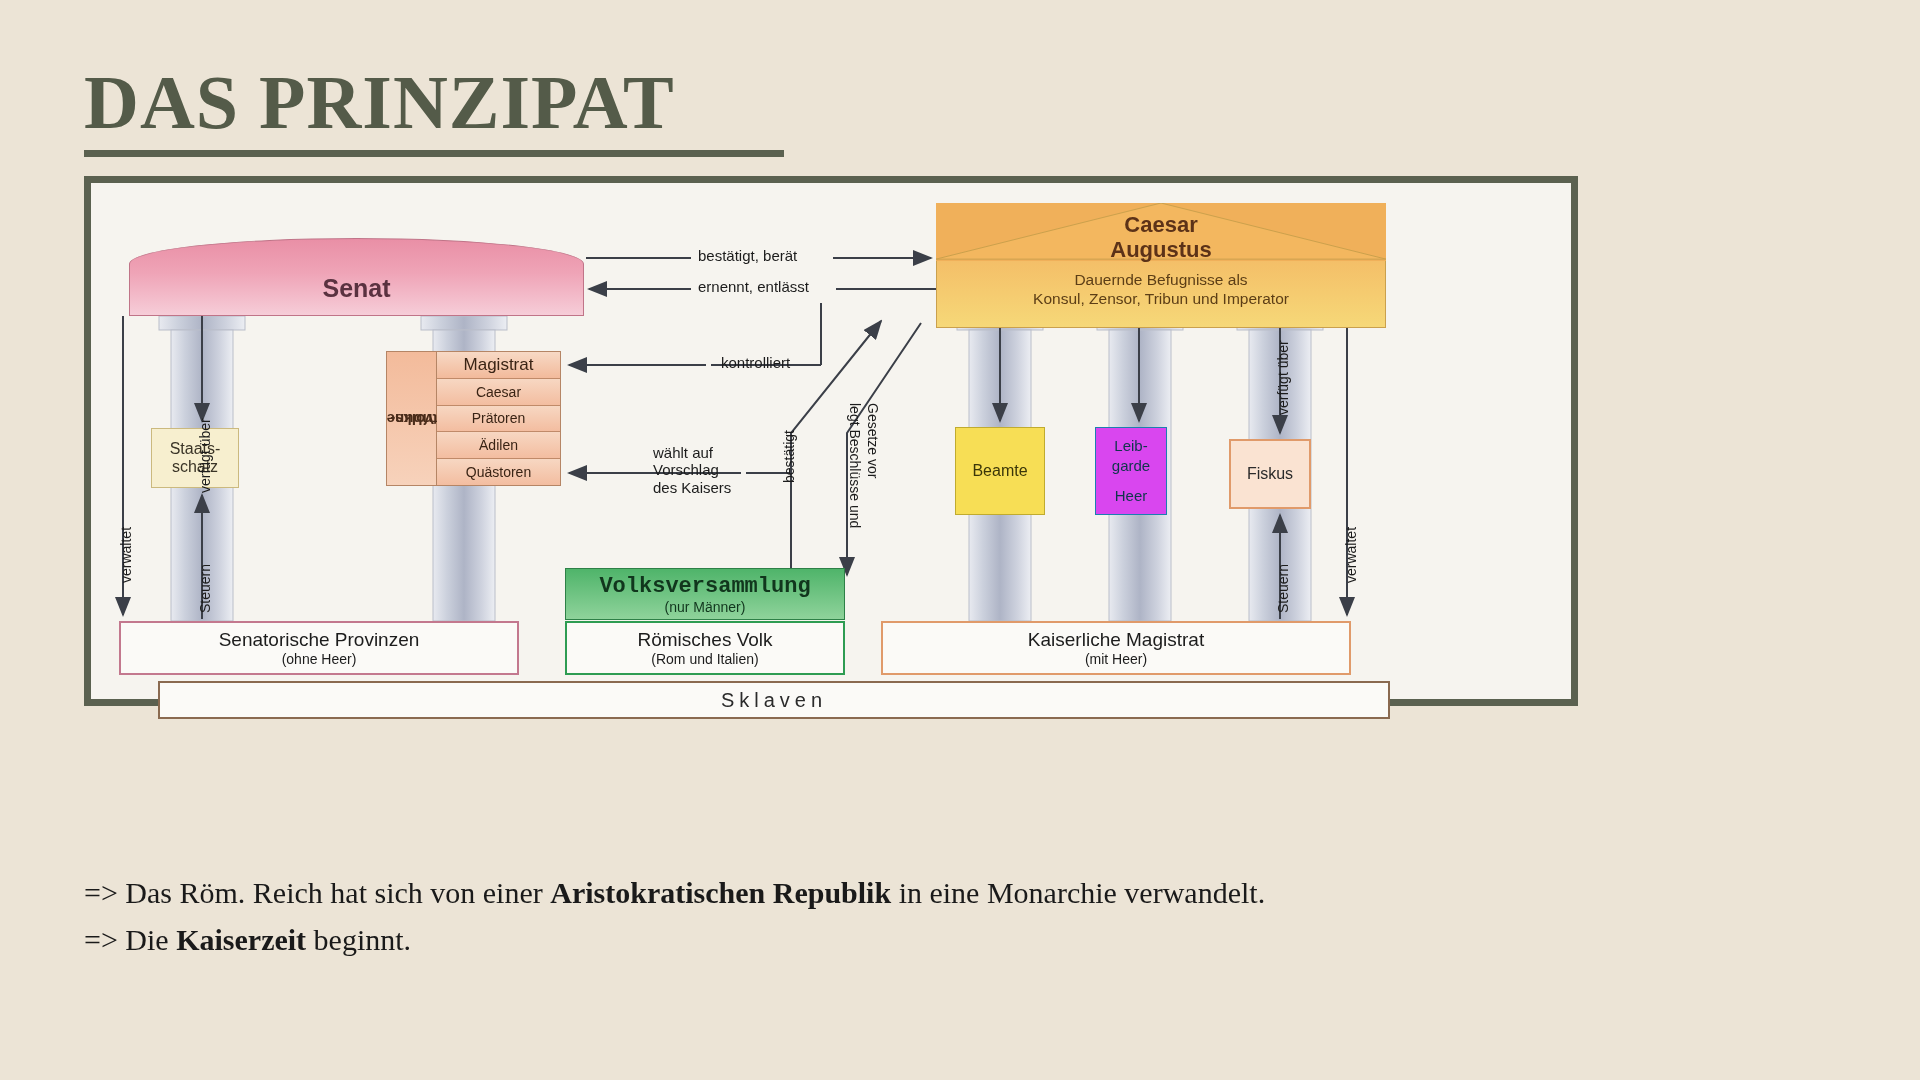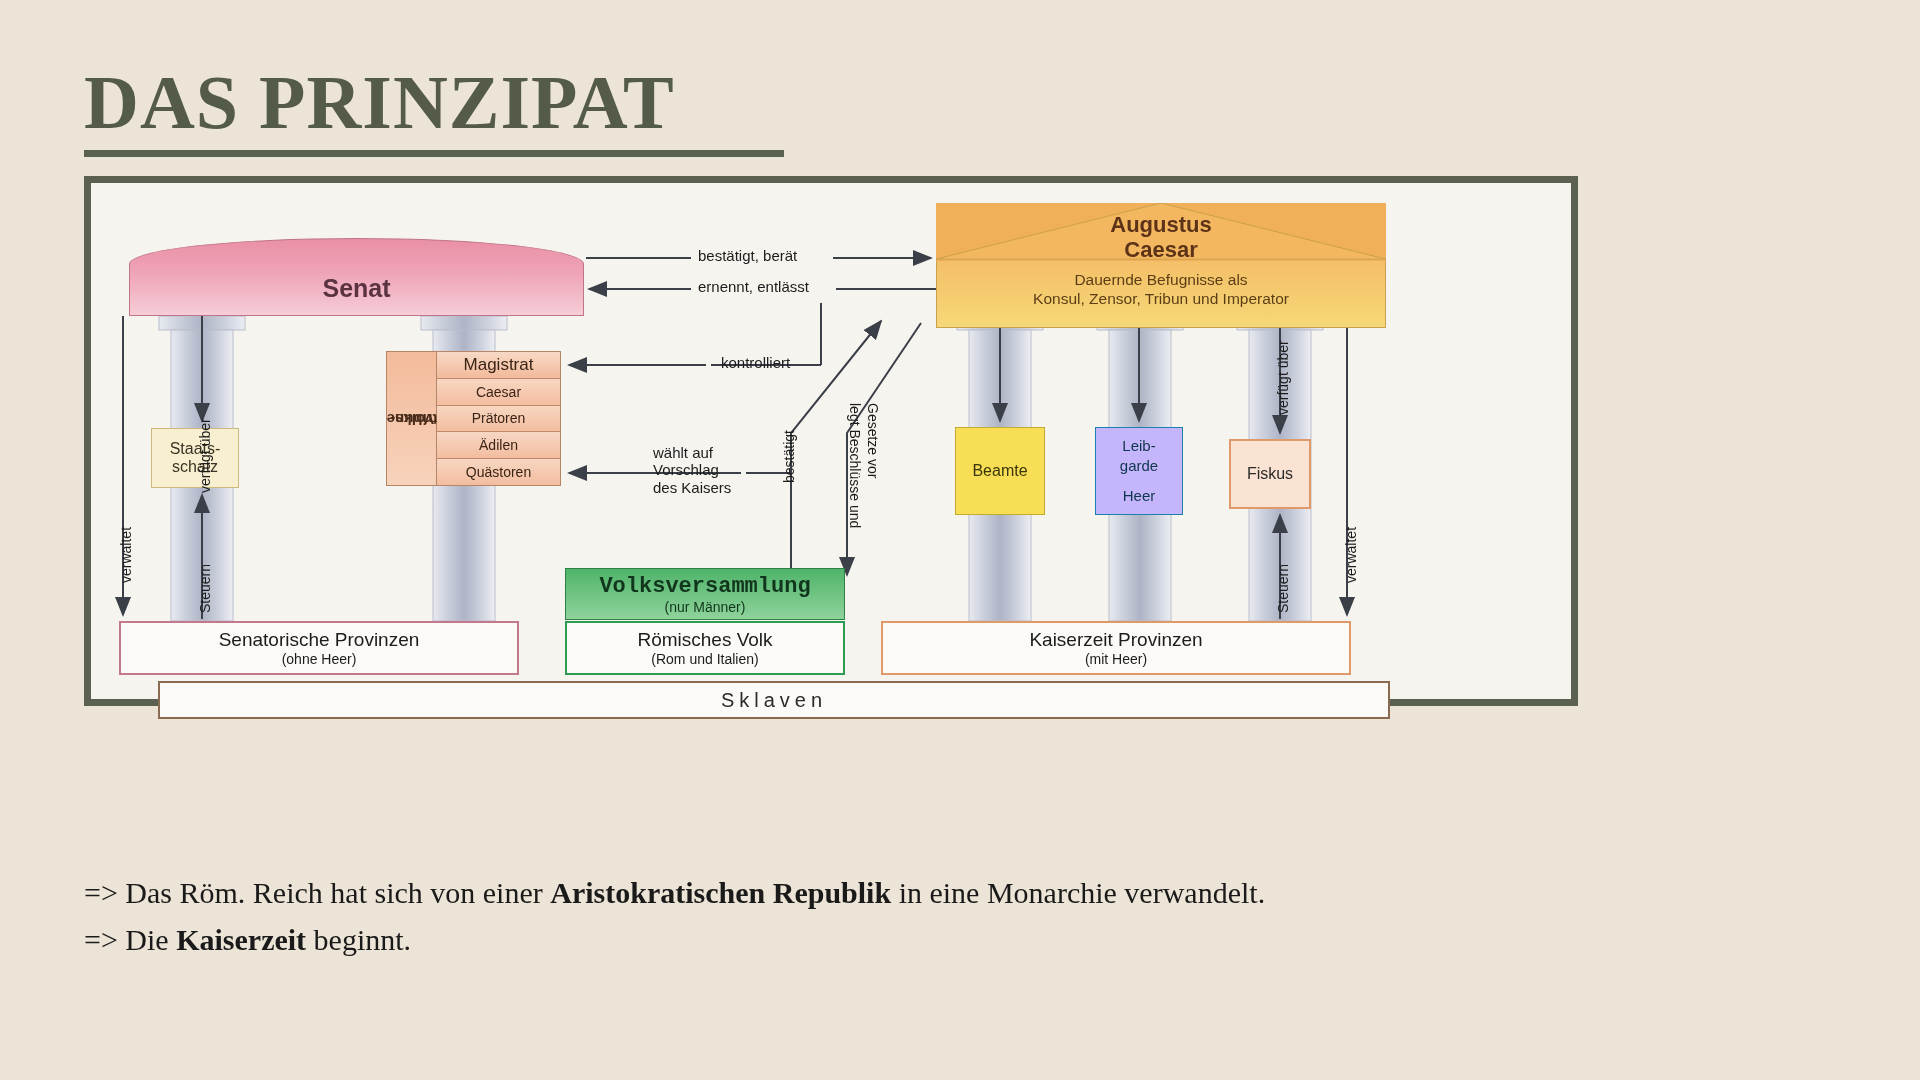--- a/index.html
+++ b/index.html
@@ -93,22 +93,22 @@
   .staats{
     left:60px;top:245px;width:88px;height:60px;
     background:#f7efcf;border:1px solid #cbb97e;
     font-size:16px;color:#3a3426;line-height:1.15;
   }
   .beamte{
     left:864px;top:244px;width:90px;height:88px;
     background:#f7de55;border:1px solid #c0ab2f;font-size:16px;color:#3b3609;
   }
   .leib{
-    left:1004px;top:244px;width:88px;height:88px;
-    background:#c4b5fd;border:1px solid #1c7fb0;font-size:15px;color:#10364b;line-height:1.35;
+    left:1004px;top:244px;width:72px;height:88px;
+    background:#d946ef;border:1px solid #1c7fb0;font-size:15px;color:#10364b;line-height:1.35;
   }
   .fiskus{
     left:1138px;top:256px;width:82px;height:70px;
     background:#fae3d2;border:2px solid #e09a6a;font-size:16px;color:#2b2b2b;
   }
 
   
   .volksv{
     left:474px;top:385px;width:280px;height:52px;
     background:linear-gradient(to bottom,#4fb46a,#8fd39b);
@@ -220,22 +220,22 @@
       </svg>
 
       <div class="box senat">Senat</div>
 
       <div class="augustus">
         <svg class="aug-roof" width="450" height="62" viewBox="0 0 450 62" preserveAspectRatio="none">
           <polygon points="225,0 450,58 0,58" fill="#f3b75f" stroke="#caa04d" stroke-width="1"></polygon>
         </svg>
         <div class="aug-body"></div>
         <div class="aug-title">
+          <div>Caesar</div>
           <div>Augustus</div>
-          <div>Caesar</div>
         </div>
         <div class="aug-sub">
           <div>Dauernde Befugnisse als</div>
           <div>Konsul, Zensor, Tribun und Imperator</div>
         </div>
       </div>
 
       <div class="magwrap">
         <div class="volks">
           <span>
@@ -279,21 +279,21 @@
 
       <div class="found f-sen">
         <div class="t1">Senatorische Provinzen</div>
         <div class="t2">(ohne Heer)</div>
       </div>
       <div class="found f-rom">
         <div class="t1">Römisches Volk</div>
         <div class="t2">(Rom und Italien)</div>
       </div>
       <div class="found f-kai">
-        <div class="t1">Kaiserzeit Provinzen</div>
+        <div class="t1">Kaiserliche Magistrat</div>
         <div class="t2">(mit Heer)</div>
       </div>
       <div class="f-skl">Sklaven</div>
 
       <div class="lbl" style="left:607px;top:64px;">bestätigt, berät</div>
       <div class="lbl" style="left:607px;top:95px;">ernennt, entlässt</div>
       <div class="lbl" style="left:630px;top:171px;">kontrolliert</div>
       <div class="lbl" style="left:533px;top:261px;margin-left:29px;">
         <div>wählt auf</div>
         <div>Vorschlag</div>

